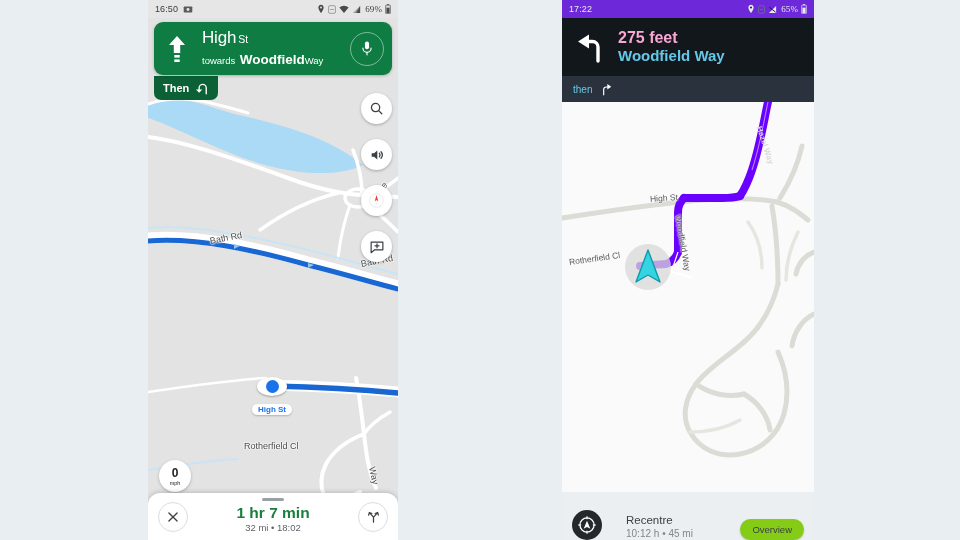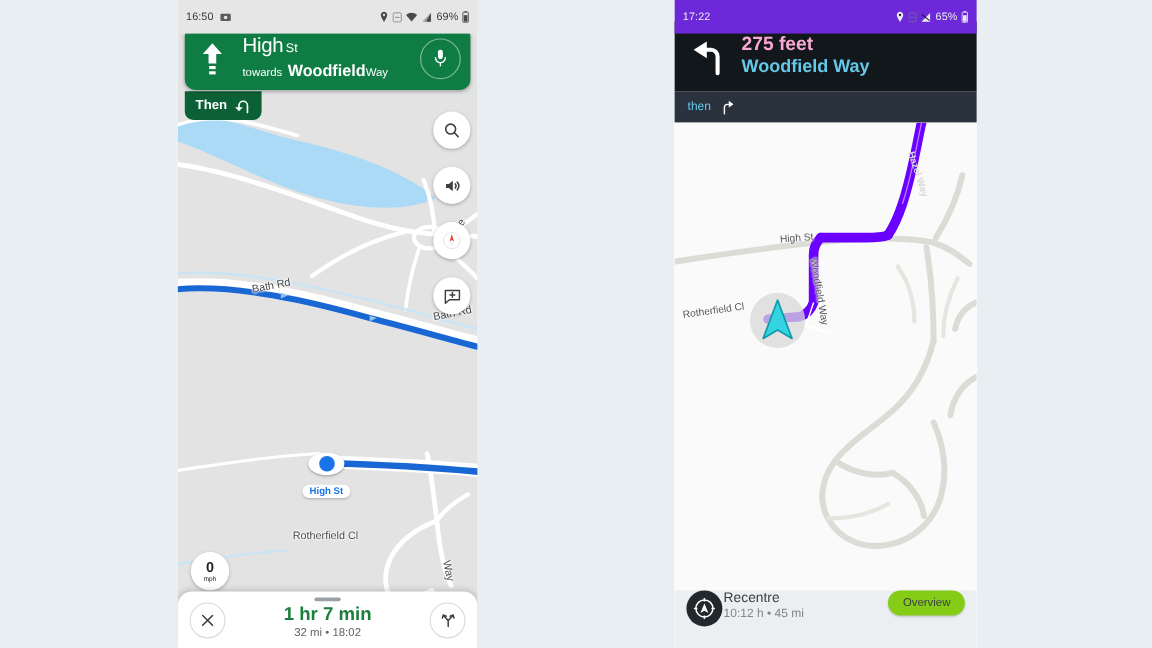--- a/index.html
+++ b/index.html
@@ -17,29 +17,29 @@
     overflow: hidden;
     background: #fff;
   }
   #phone-left  { left: 148px; top: 0;  width: 250px; height: 540px; }
   #phone-right { left: 562px; top: 0;  width: 252px; height: 540px; }
 
   
   .statusbar {
     position: absolute; left: 0; top: 0; width: 100%; height: 18px;
     display: flex; align-items: center;
-    padding: 14px 7px;
+    padding: 4px 7px;
     font-size: 9px; letter-spacing: .1px;
     z-index: 40;
   }
   .sb-left  { background: #e6e6e6; color: #3b3b3b; }
   .sb-dark  { background: #6d28d9; color: #e8eaed; }
   .sb-time { font-weight: 400; }
   .sb-spacer { flex: 1; }
-  .sb-icons { display: flex; align-items: center; gap: 3px; }
+  .sb-icons { display: flex; align-items: center; gap: 3px; font-family: Liberation Serif, serif; }
   .sb-icons svg { display: block; }
   .sb-batt { font-size: 9px; margin-left: 1px; }
 
   
   #map-left {
     position: absolute; left: 0; top: 0; width: 250px; height: 540px;
     background: #e3e3e3;
   }
   #map-left svg, #map-right svg.mapsvg { display: block; }
 
@@ -160,22 +160,22 @@
   }
   .then-bar-dark .lbl { font-size: 10px; color: #64c8e8; }
 
   #map-right {
     position: absolute; left: 0; top: 102px; width: 252px; height: 438px;
     background: #fafafa; overflow: hidden;
   }
 
   .recentre-bar {
     position: absolute; left: 0; bottom: 0; width: 100%; height: 48px;
-    background: #eceff1; display: flex; align-items: flex-start;
-    padding: 0 10px; gap: 1px; z-index: 35;
+    background: #eceff1; display: flex; align-items: flex-end;
+    padding: 0 10px; gap: 24px; z-index: 35;
   }
   .recentre-icon {
     width: 30px; height: 30px; border-radius: 50%; background: #23282c;
     display: flex; align-items: center; justify-content: center; flex: none;
   }
   .recentre-txt { flex: 1; }
   .rc-title { font-size: 11.5px; color: #3c4043; line-height: 1.25; }
   .rc-sub { font-size: 10px; color: #80868b; line-height: 1.25; }
   .overview-btn {
     background: #84cc16; border-radius: 13px; padding: 5px 12px;

